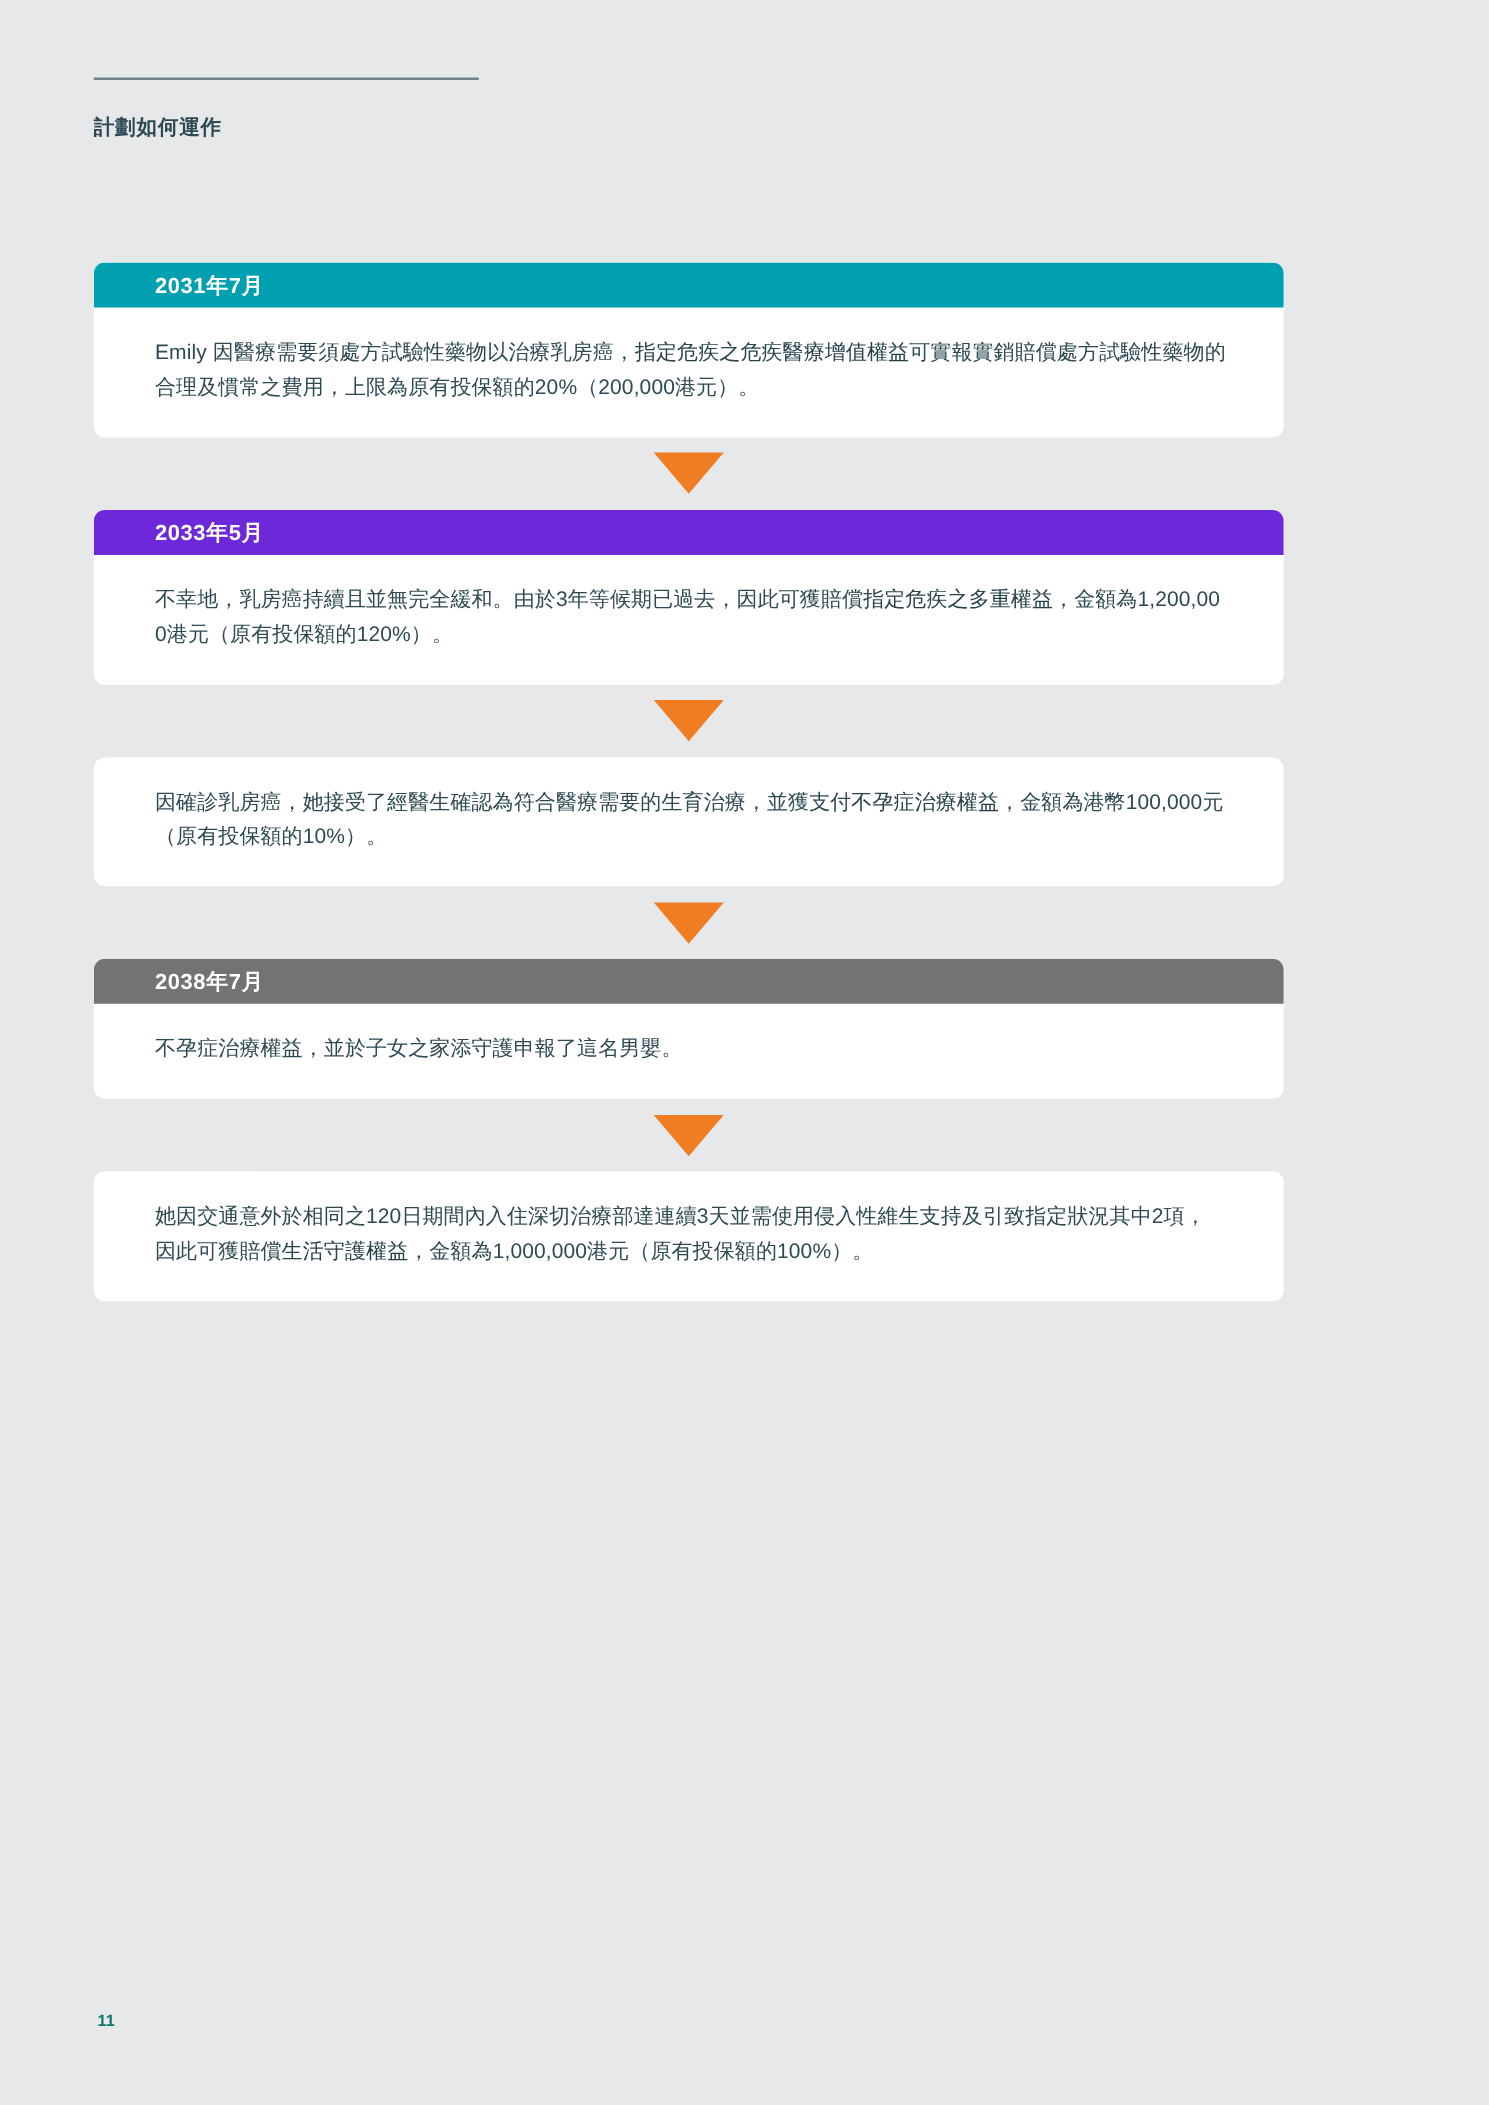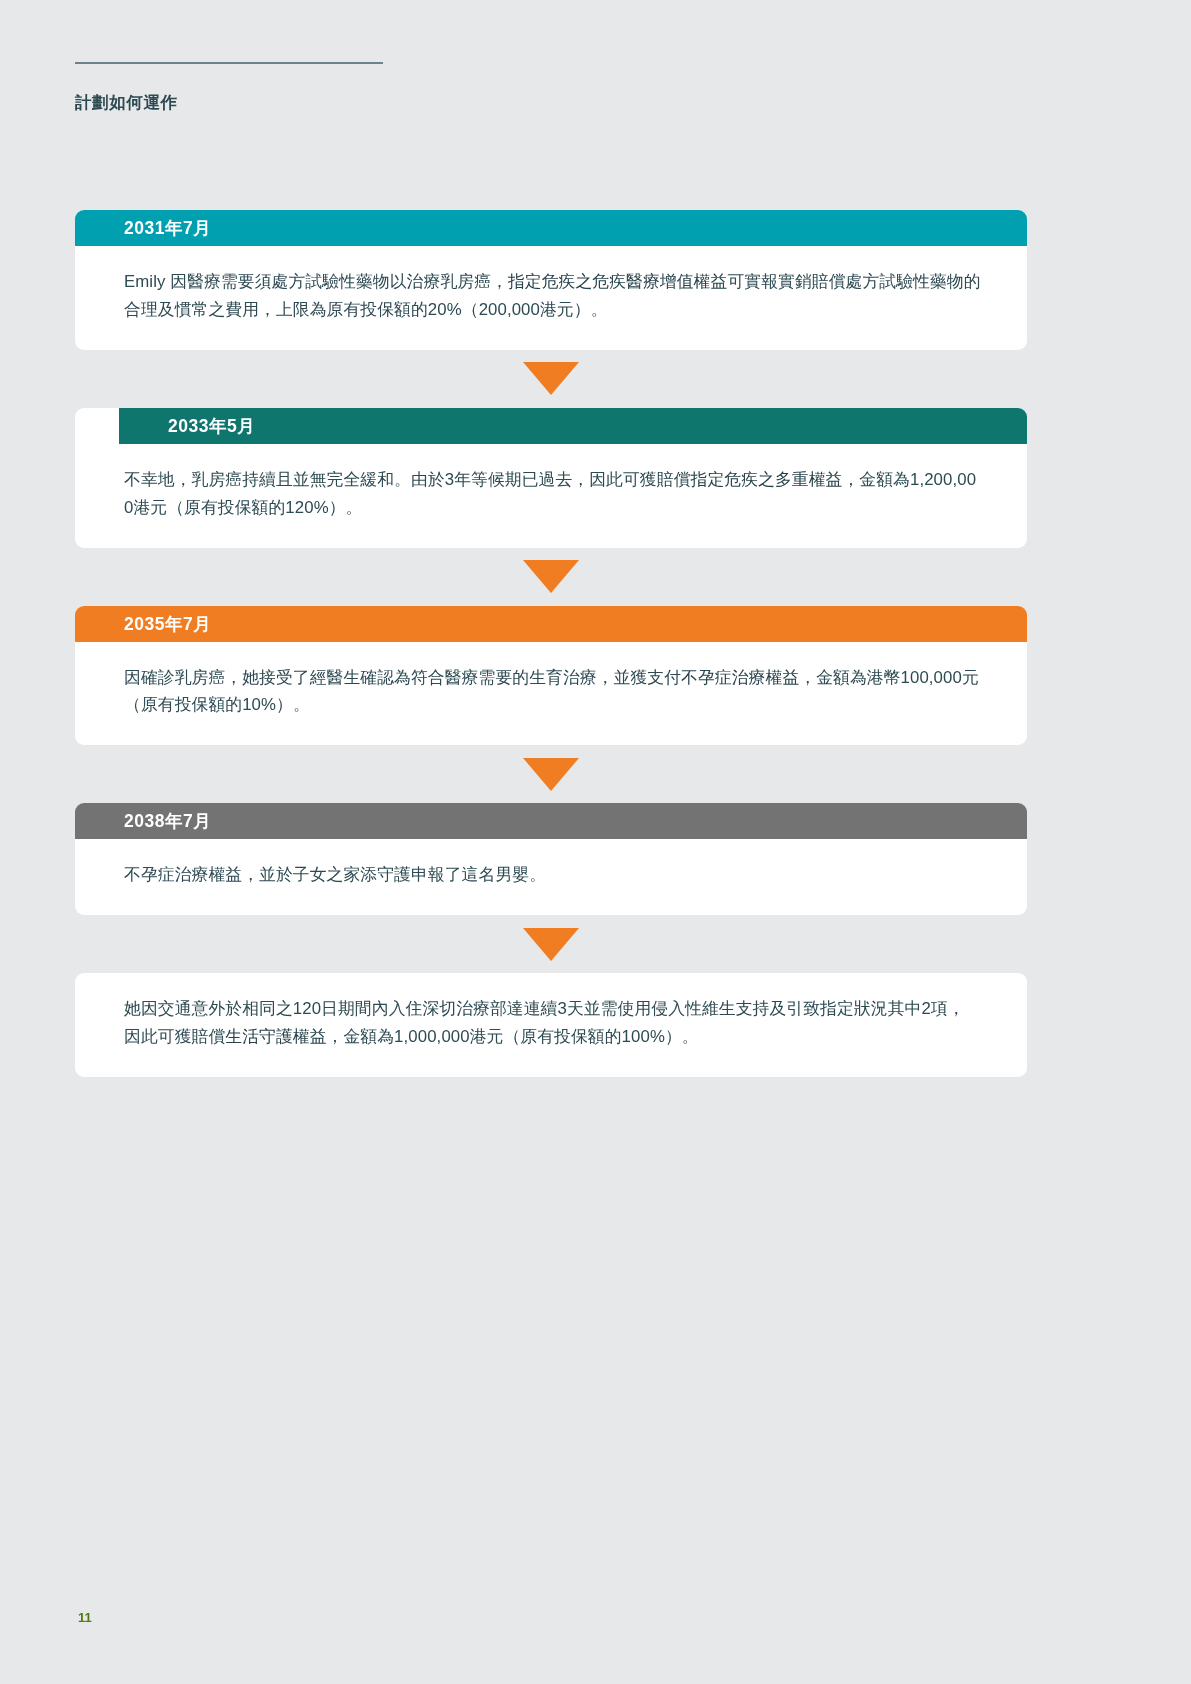--- a/index.html
+++ b/index.html
@@ -105,21 +105,21 @@
 
   
   .footer {
     position: absolute;
     left: 78px;
     bottom: 58px;
   }
   .page-number {
     font-size: 13px;
     font-weight: bold;
-    color: #4d7c0f;
+    color: #0f766e;
   }
 </style>
 </head>
 <body>
 
 <div class="page">
 
   <div class="header-area">
     <div class="header-rule"></div>
     <div class="header-title">計劃如何運作</div>
@@ -131,34 +131,31 @@
           <span class="card-date">2031年7月</span>
         </div>
         <div class="card-body">
           <div class="card-text"><span>Emily 因醫療需要須處方試驗性藥物以治療乳房癌，</span><b>指定危疾之危疾醫療增值權益</b><span>可實報實銷賠償處方試驗性藥物的合理及慣常之費用，上限為原有投保額的20%（200,000港元）。</span></div>
         </div>
       </div>
       <div class="connector">
         <div class="arrow-down" style="border-top-color: rgb(240, 125, 34);"></div>
       </div>
       <div class="card">
-        <div class="card-header" style="background: #0f766e; margin-left: 44px;">
+        <div class="card-header" style="background: #6d28d9;">
           <span class="card-date">2033年5月</span>
         </div>
         <div class="card-body">
           <div class="card-text"><span>不幸地，乳房癌持續且並無完全緩和。由於3年等候期已過去，因此可獲賠償</span><b>指定危疾之多重權益</b><span>，金額為1,200,000港元（原有投保額的120%）。</span></div>
         </div>
       </div>
       <div class="connector">
         <div class="arrow-down" style="border-top-color: rgb(240, 125, 34);"></div>
       </div>
       <div class="card">
-        <div class="card-header" style="background: rgb(240, 125, 34);">
-          <span class="card-date">2035年7月</span>
-        </div>
         <div class="card-body">
           <div class="card-text"><span>因確診乳房癌，她接受了經醫生確認為符合醫療需要的生育治療，並獲支付</span><b>不孕症治療權益</b><span>，金額為港幣100,000元（原有投保額的10%）。</span></div>
         </div>
       </div>
       <div class="connector">
         <div class="arrow-down" style="border-top-color: rgb(240, 125, 34);"></div>
       </div>
       <div class="card">
         <div class="card-header" style="background: #737373;">
           <span class="card-date">2038年7月</span>

